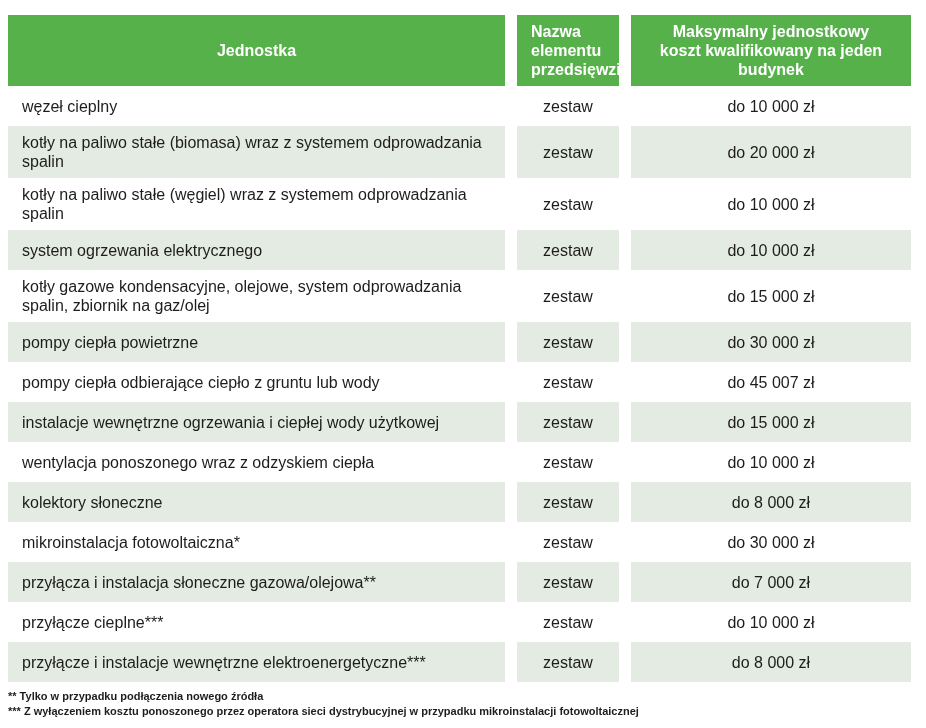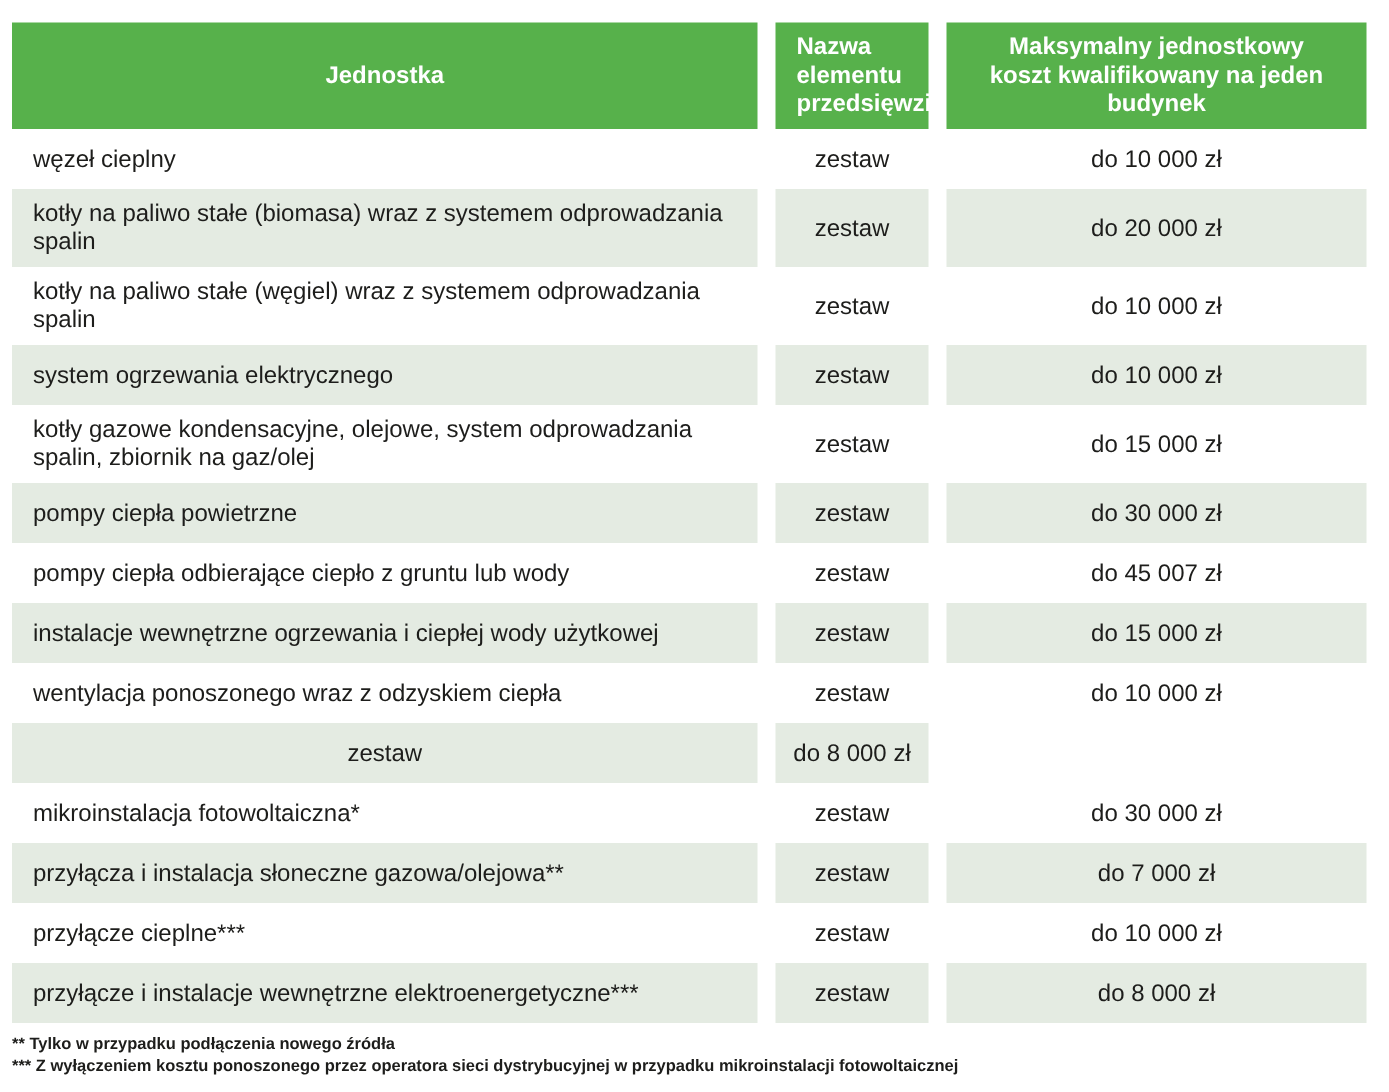--- a/index.html
+++ b/index.html
@@ -118,20 +118,21 @@
     <div class="cell cost">do 15 000 zł</div>
   </div>
 
   <div class="grid-row trow">
     <div class="cell name">wentylacja ponoszonego wraz z odzyskiem ciepła</div>
     <div class="cell unit">zestaw</div>
     <div class="cell cost">do 10 000 zł</div>
   </div>
 
   <div class="grid-row trow light">
+    <div class="cell name">kolektory słoneczne</div>
     <div class="cell unit">zestaw</div>
     <div class="cell cost">do 8 000 zł</div>
   </div>
 
   <div class="grid-row trow">
     <div class="cell name">mikroinstalacja fotowoltaiczna*</div>
     <div class="cell unit">zestaw</div>
     <div class="cell cost">do 30 000 zł</div>
   </div>
 

